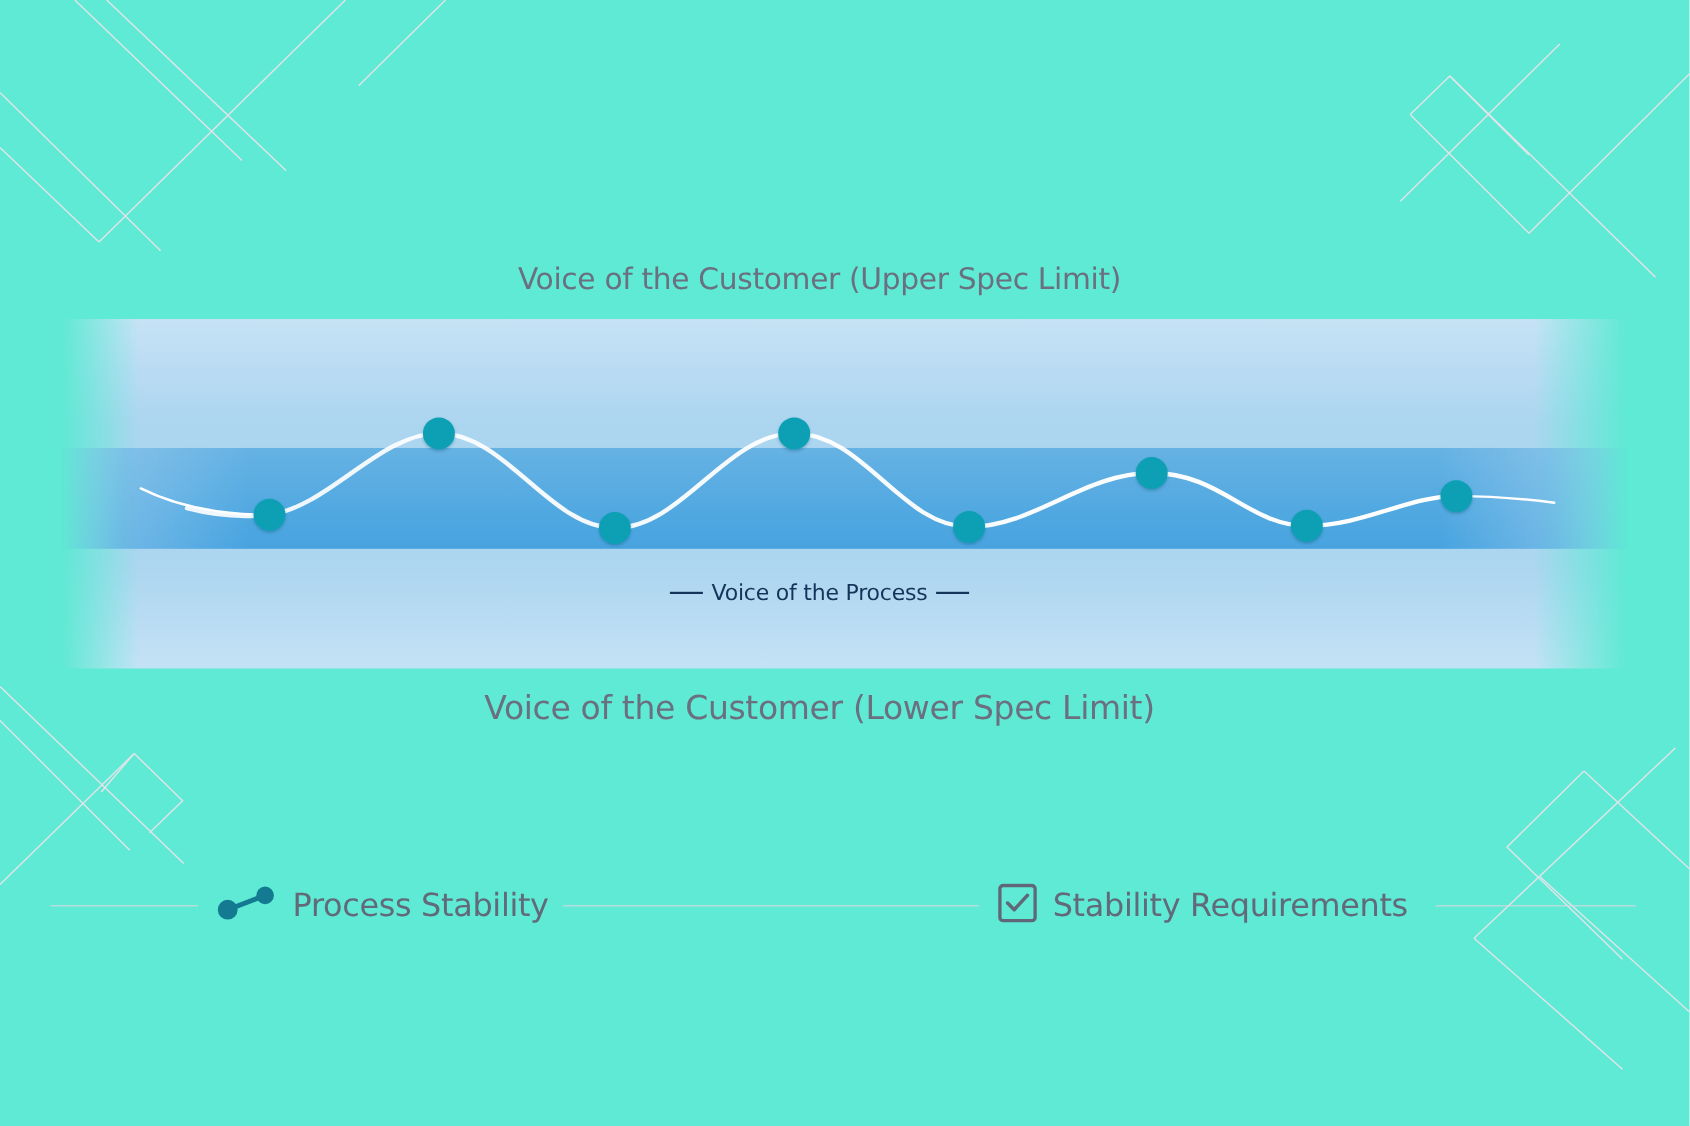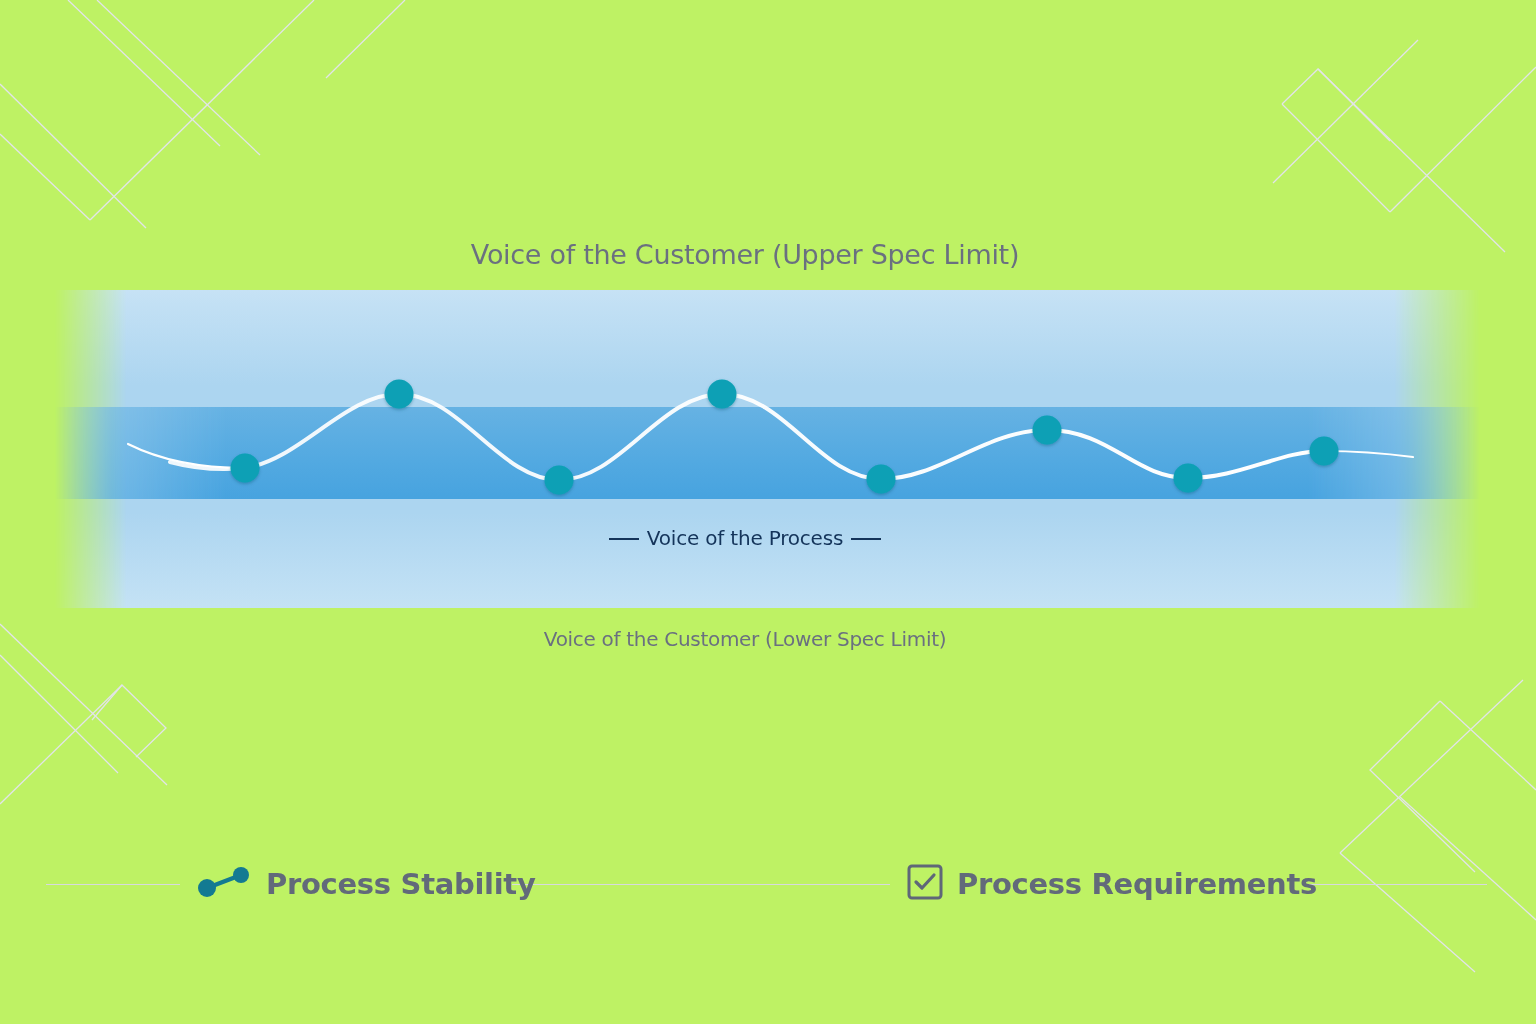--- a/index.html
+++ b/index.html
@@ -8,21 +8,21 @@
       width: 1536px;
       height: 1024px;
       overflow: hidden;
       background: #f7f8fa;
       font-family: "DejaVu Sans", "Liberation Sans", sans-serif;
     }
     .canvas {
       position: relative;
       width: 1536px;
       height: 1024px;
-      background: #bef264;
+      background: #5eead4;
     }
     .bg-lines {
       position: absolute;
       left: 0; top: 0;
       width: 1536px; height: 1024px;
     }
     .band-outer {
       position: absolute;
       left: 55px;
       top: 290px;
@@ -55,21 +55,21 @@
       white-space: nowrap;
     }
     .label-usl {
       top: 239px;
       font-size: 27px;
       color: #6a7080;
       letter-spacing: -0.3px;
     }
     .label-lsl {
       top: 627px;
-      font-size: 20px;
+      font-size: 30px;
       color: #6a7080;
       letter-spacing: -0.3px;
     }
     .label-vop {
       top: 526px;
       font-size: 20px;
       color: #14345a;
       letter-spacing: -0.2px;
     }
     .vop-dash {
@@ -77,24 +77,23 @@
       width: 30px;
       height: 2px;
       background: #14345a;
       vertical-align: middle;
       margin: 0 8px;
       position: relative;
       top: -1px;
     }
     .legend {
       position: absolute;
-      left: 0; top: 858px;
+      left: 0; top: 797px;
       width: 1520px;
       height: 52px;
-      font-weight: bold;
     }
     .legend-rule {
       position: absolute;
       height: 1px;
       background: #d6d9df;
       top: 26px;
     }
     .legend-item {
       position: absolute;
       top: 6px;
@@ -208,17 +207,17 @@
       <span class="legend-text">Process Stability</span>
     </div>
 
     <div class="legend-item" style="left:907px;">
       <span class="legend-icon">
         <svg width="36" height="36" viewBox="0 0 36 36">
           <rect x="2" y="2" width="32" height="32" rx="3" ry="3" fill="none" stroke="#5f6778" stroke-width="3"></rect>
           <polyline points="9,18 15,24 27,11" fill="none" stroke="#5f6778" stroke-width="3.2" stroke-linecap="round" stroke-linejoin="round"></polyline>
         </svg>
       </span>
-      <span class="legend-text">Process Requirements</span>
+      <span class="legend-text">Stability Requirements</span>
     </div>
   </div>
 
 </div>
 
 </body></html>

